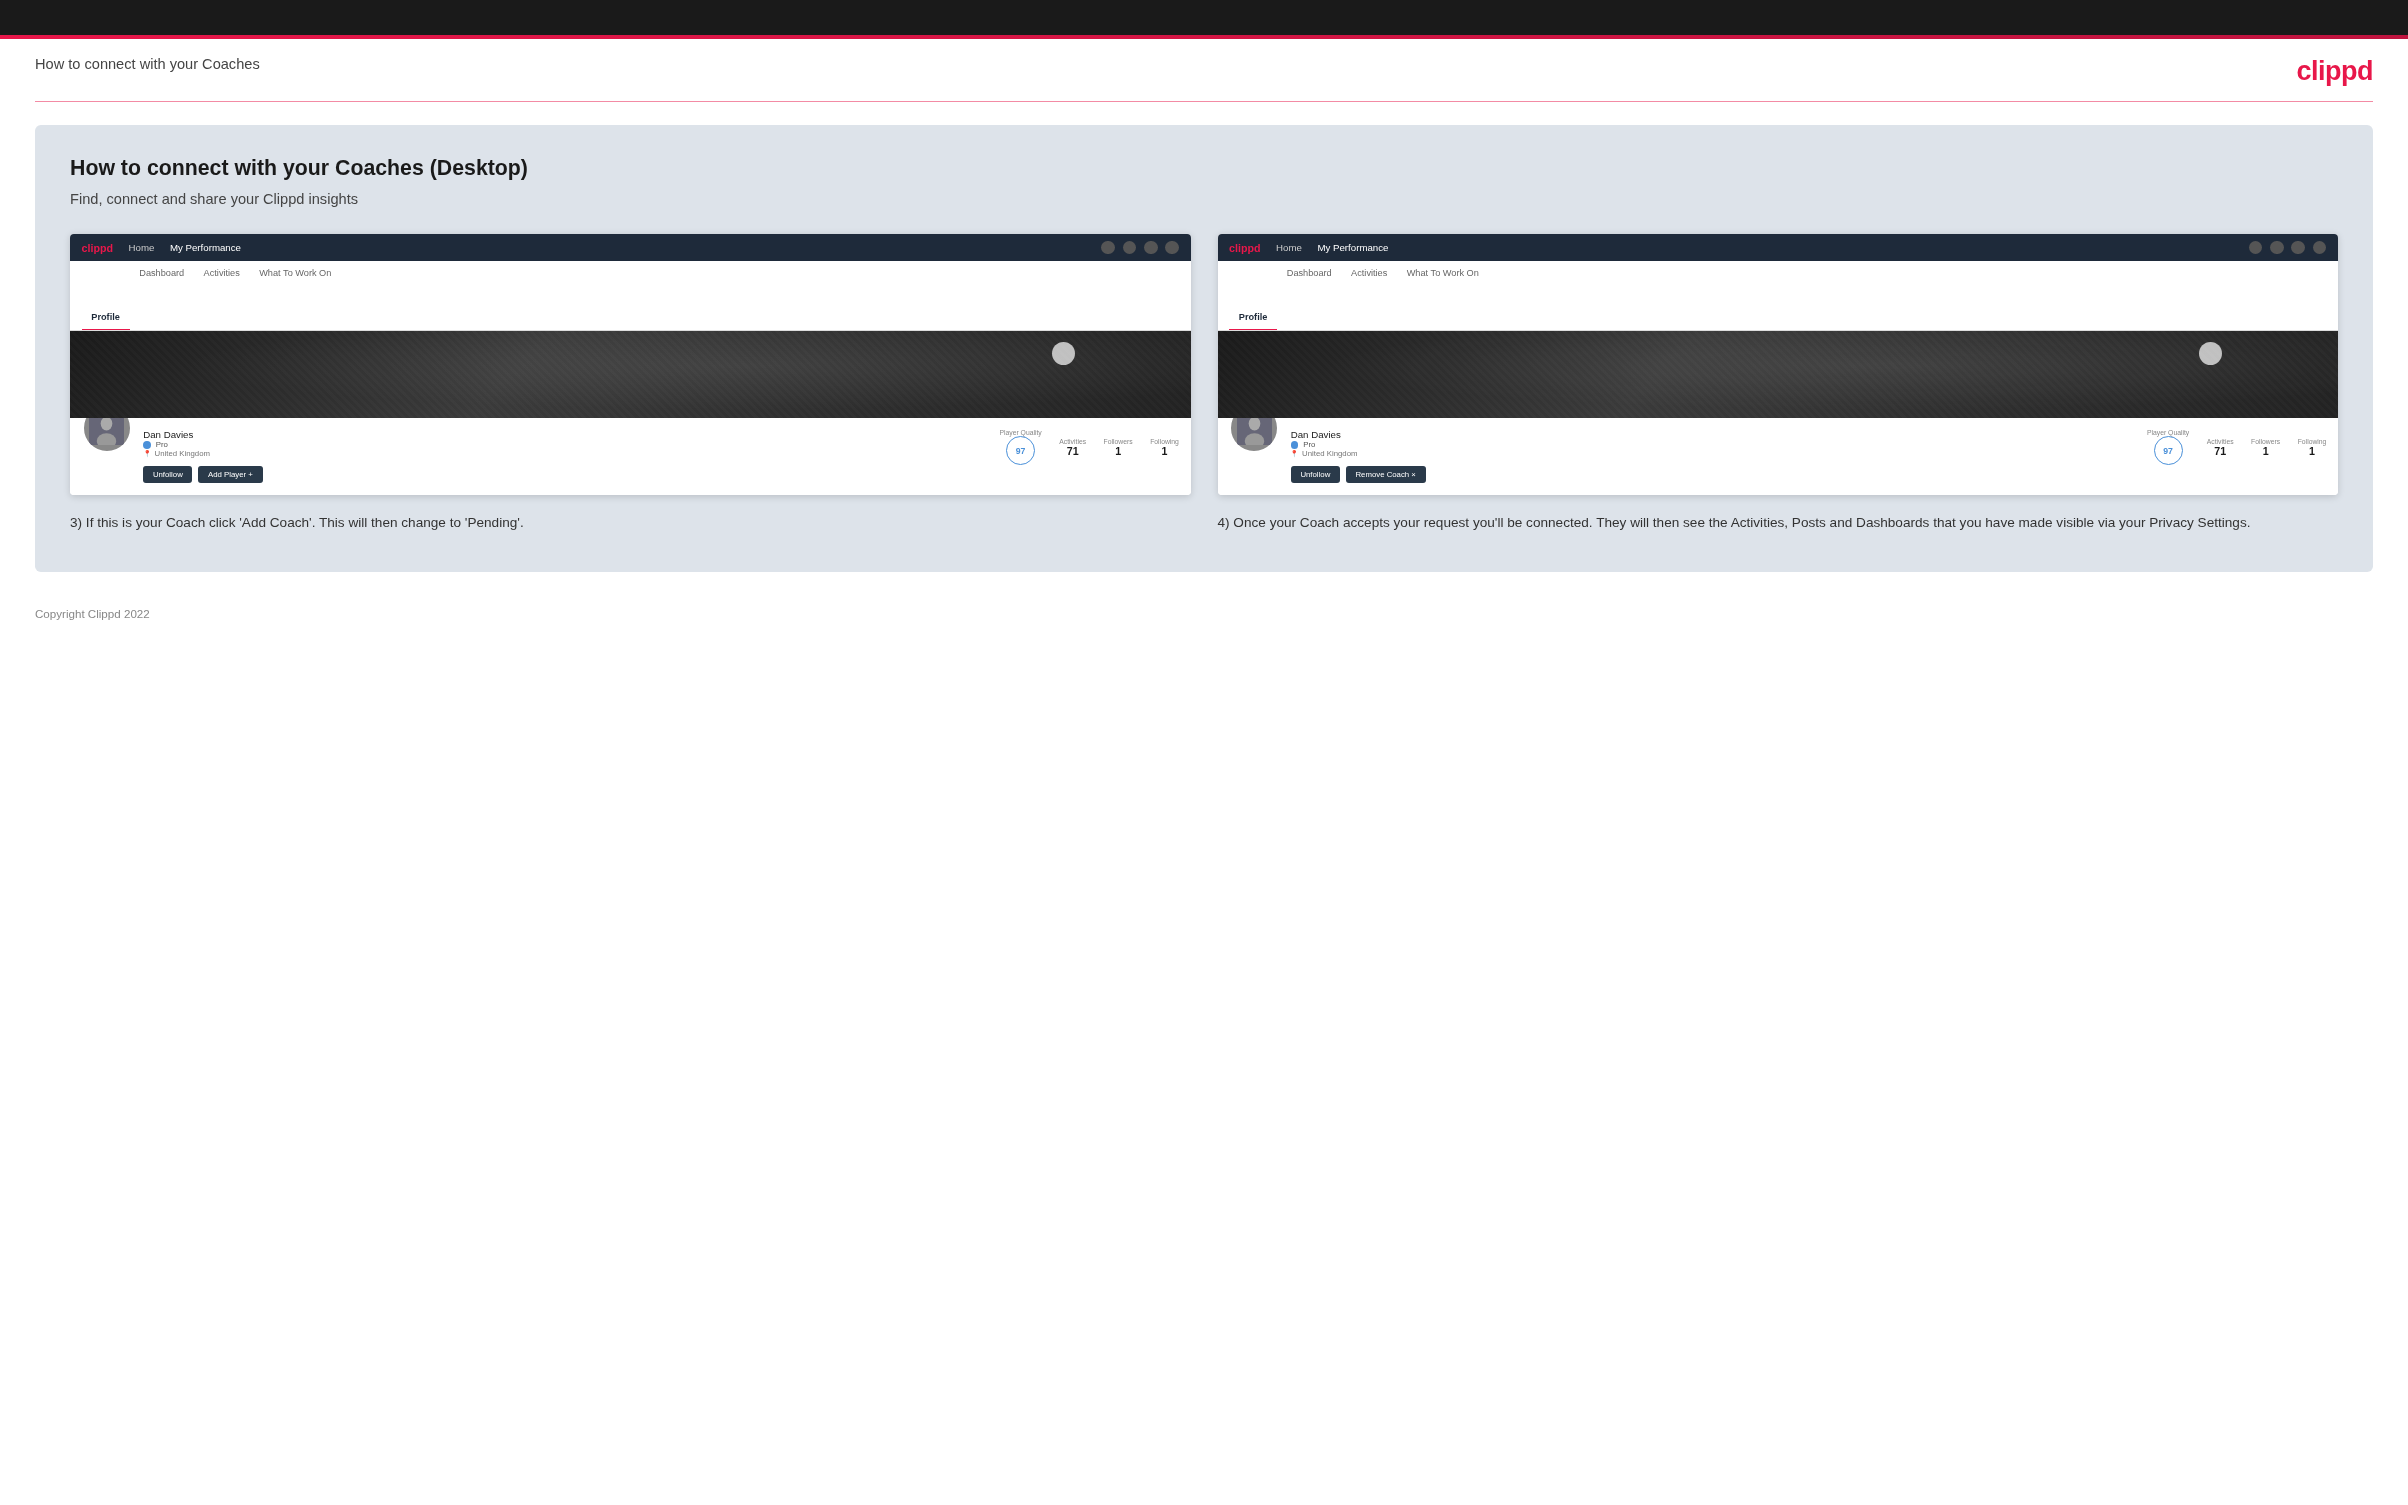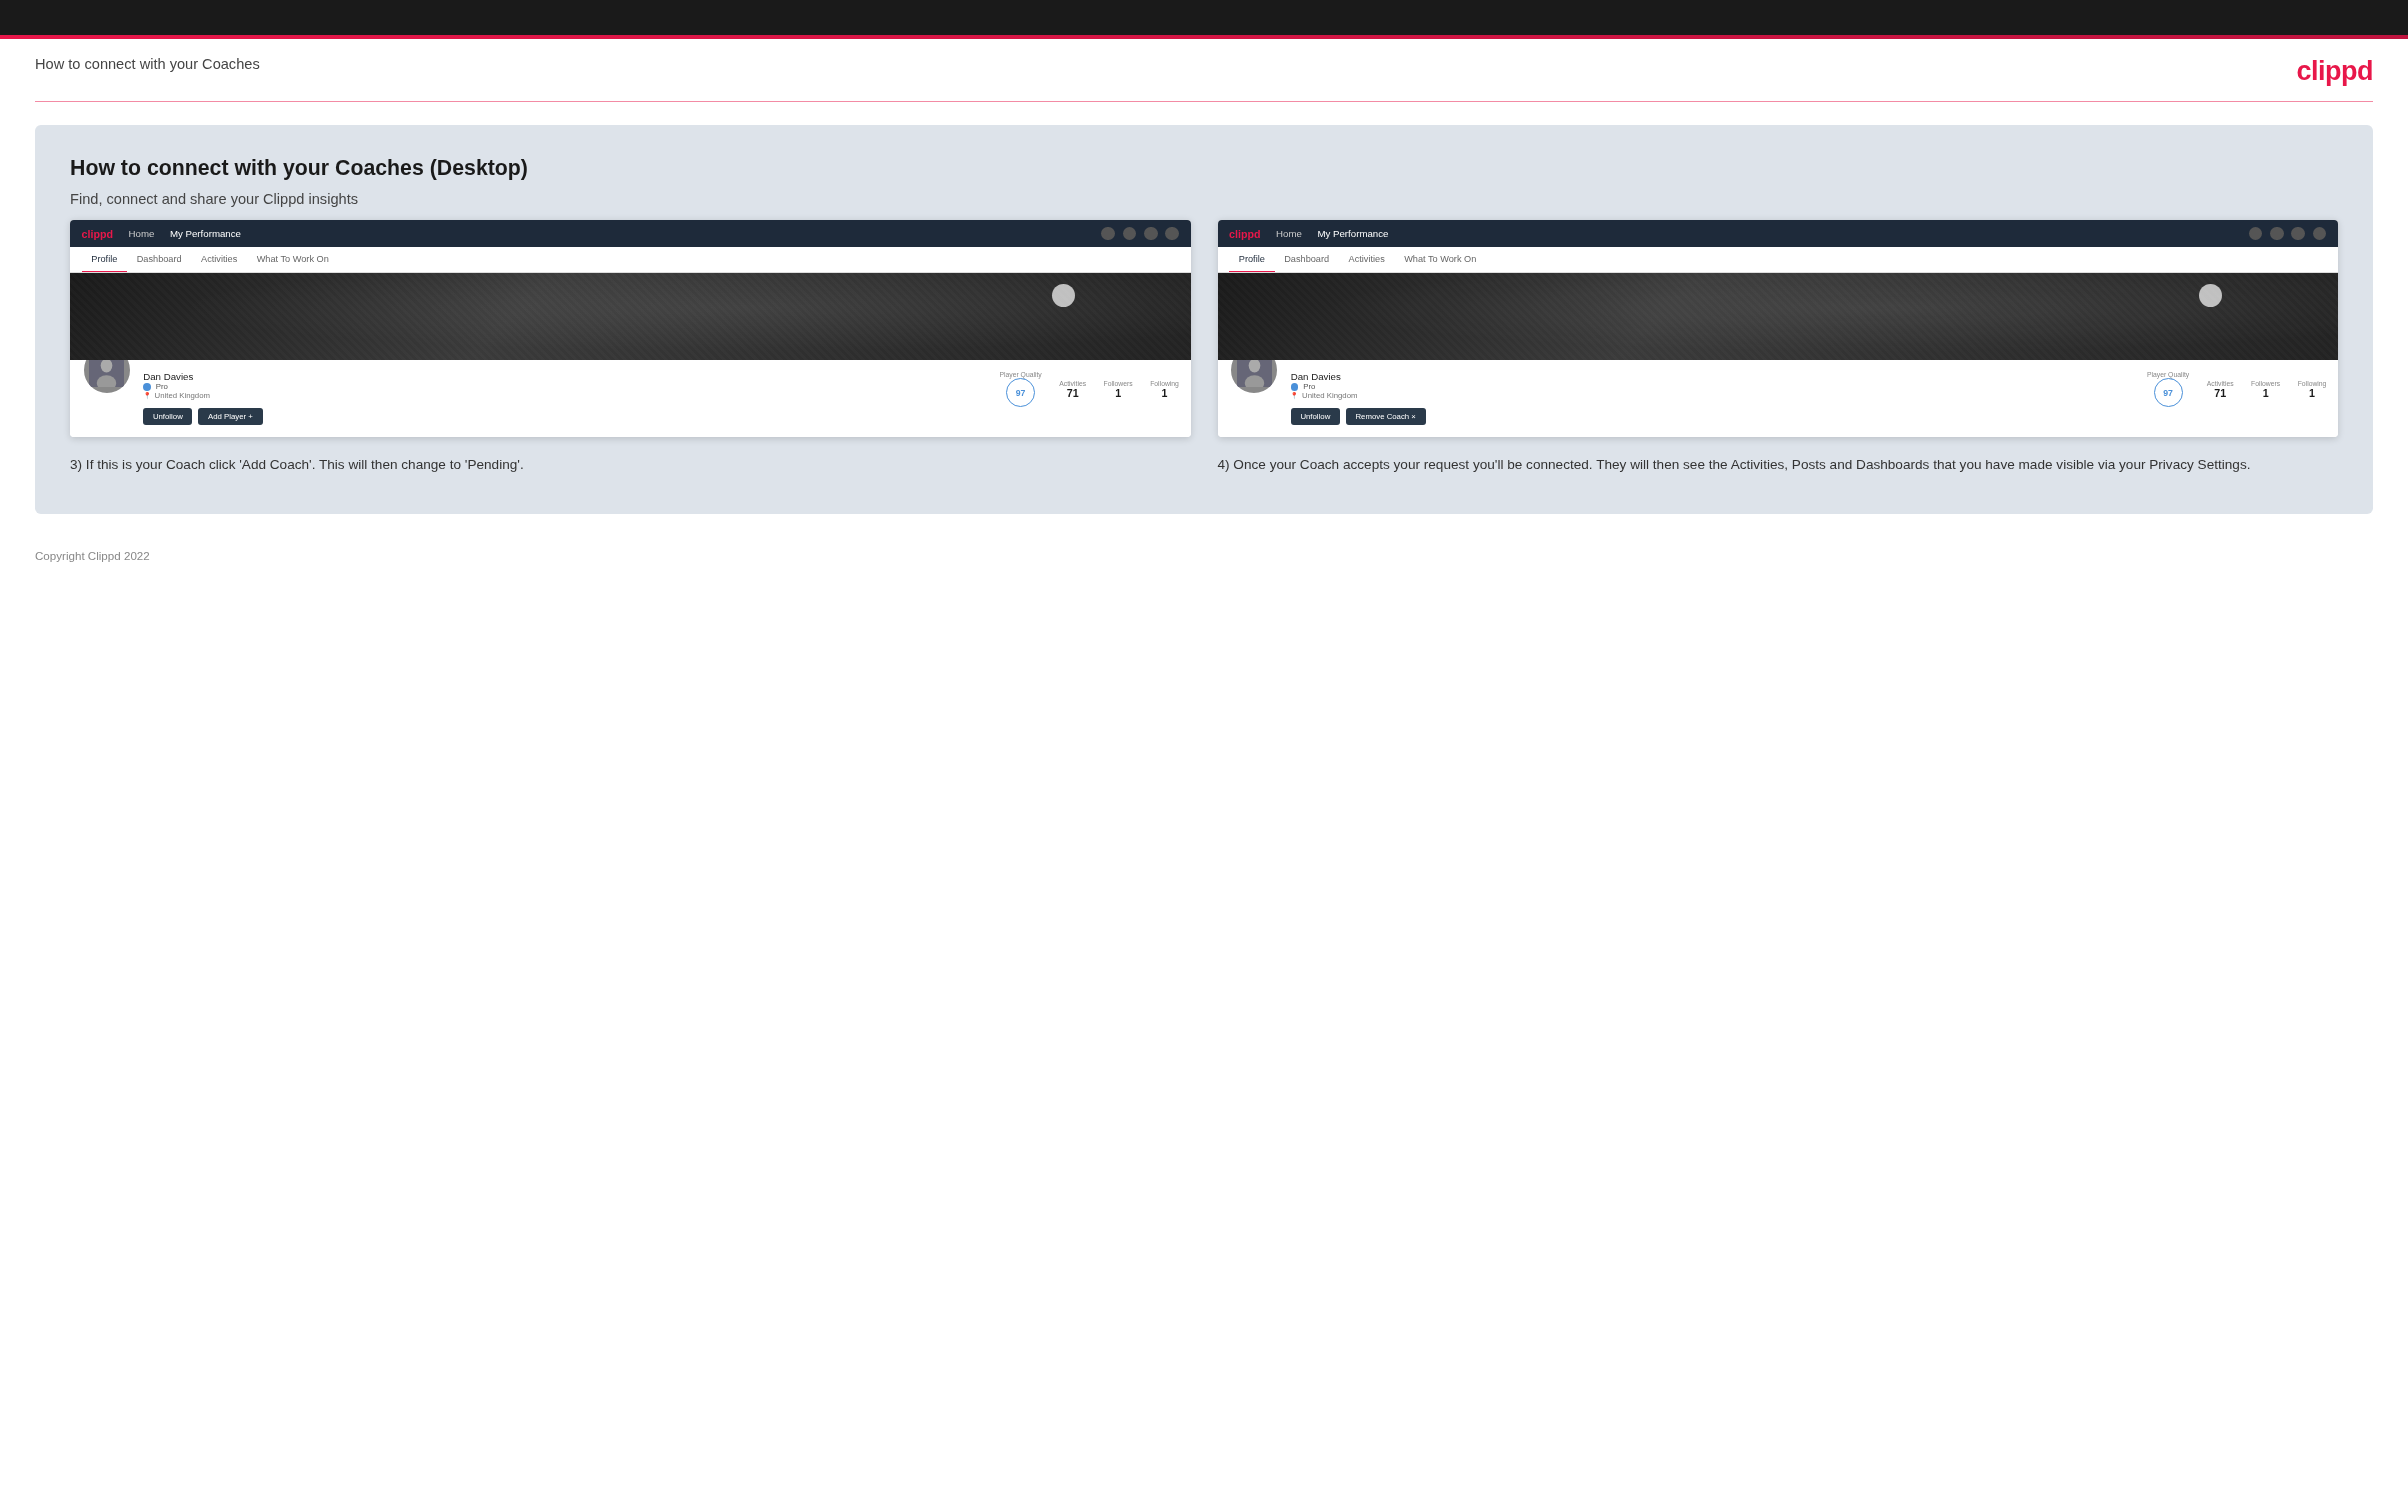--- a/index.html
+++ b/index.html
@@ -52,21 +52,21 @@
     }
     .main-title {
       font-size: 21.3px;
       font-weight: 700;
       color: #1a1a1a;
       margin-bottom: 10px;
     }
     .main-subtitle {
       font-size: 14.6px;
       color: #444;
-      margin-bottom: 13px;
+      margin-bottom: 27px;
     }
     
     .screenshots-row {
       display: flex;
       gap: 27px;
     }
     .screenshot-col {
       flex: 1;
       display: flex;
       flex-direction: column;
@@ -121,21 +121,22 @@
     .mock-tab {
       font-size: 9.2px;
       padding: 6.8px 9.7px;
       color: #666;
       border-bottom: 1.9px solid transparent;
       cursor: pointer;
     }
     .mock-tab.active {
       color: #1e2a3a;
       border-bottom-color: #e8174a;
-      font-weight: 400;
+      font-weight: 700;
+      margin-top: 44px;
     }
     
     .mock-banner {
       height: 87px;
       background: #2a2a2a;
       position: relative;
       overflow: hidden;
     }
     .mock-banner-overlay {
       position: absolute;

